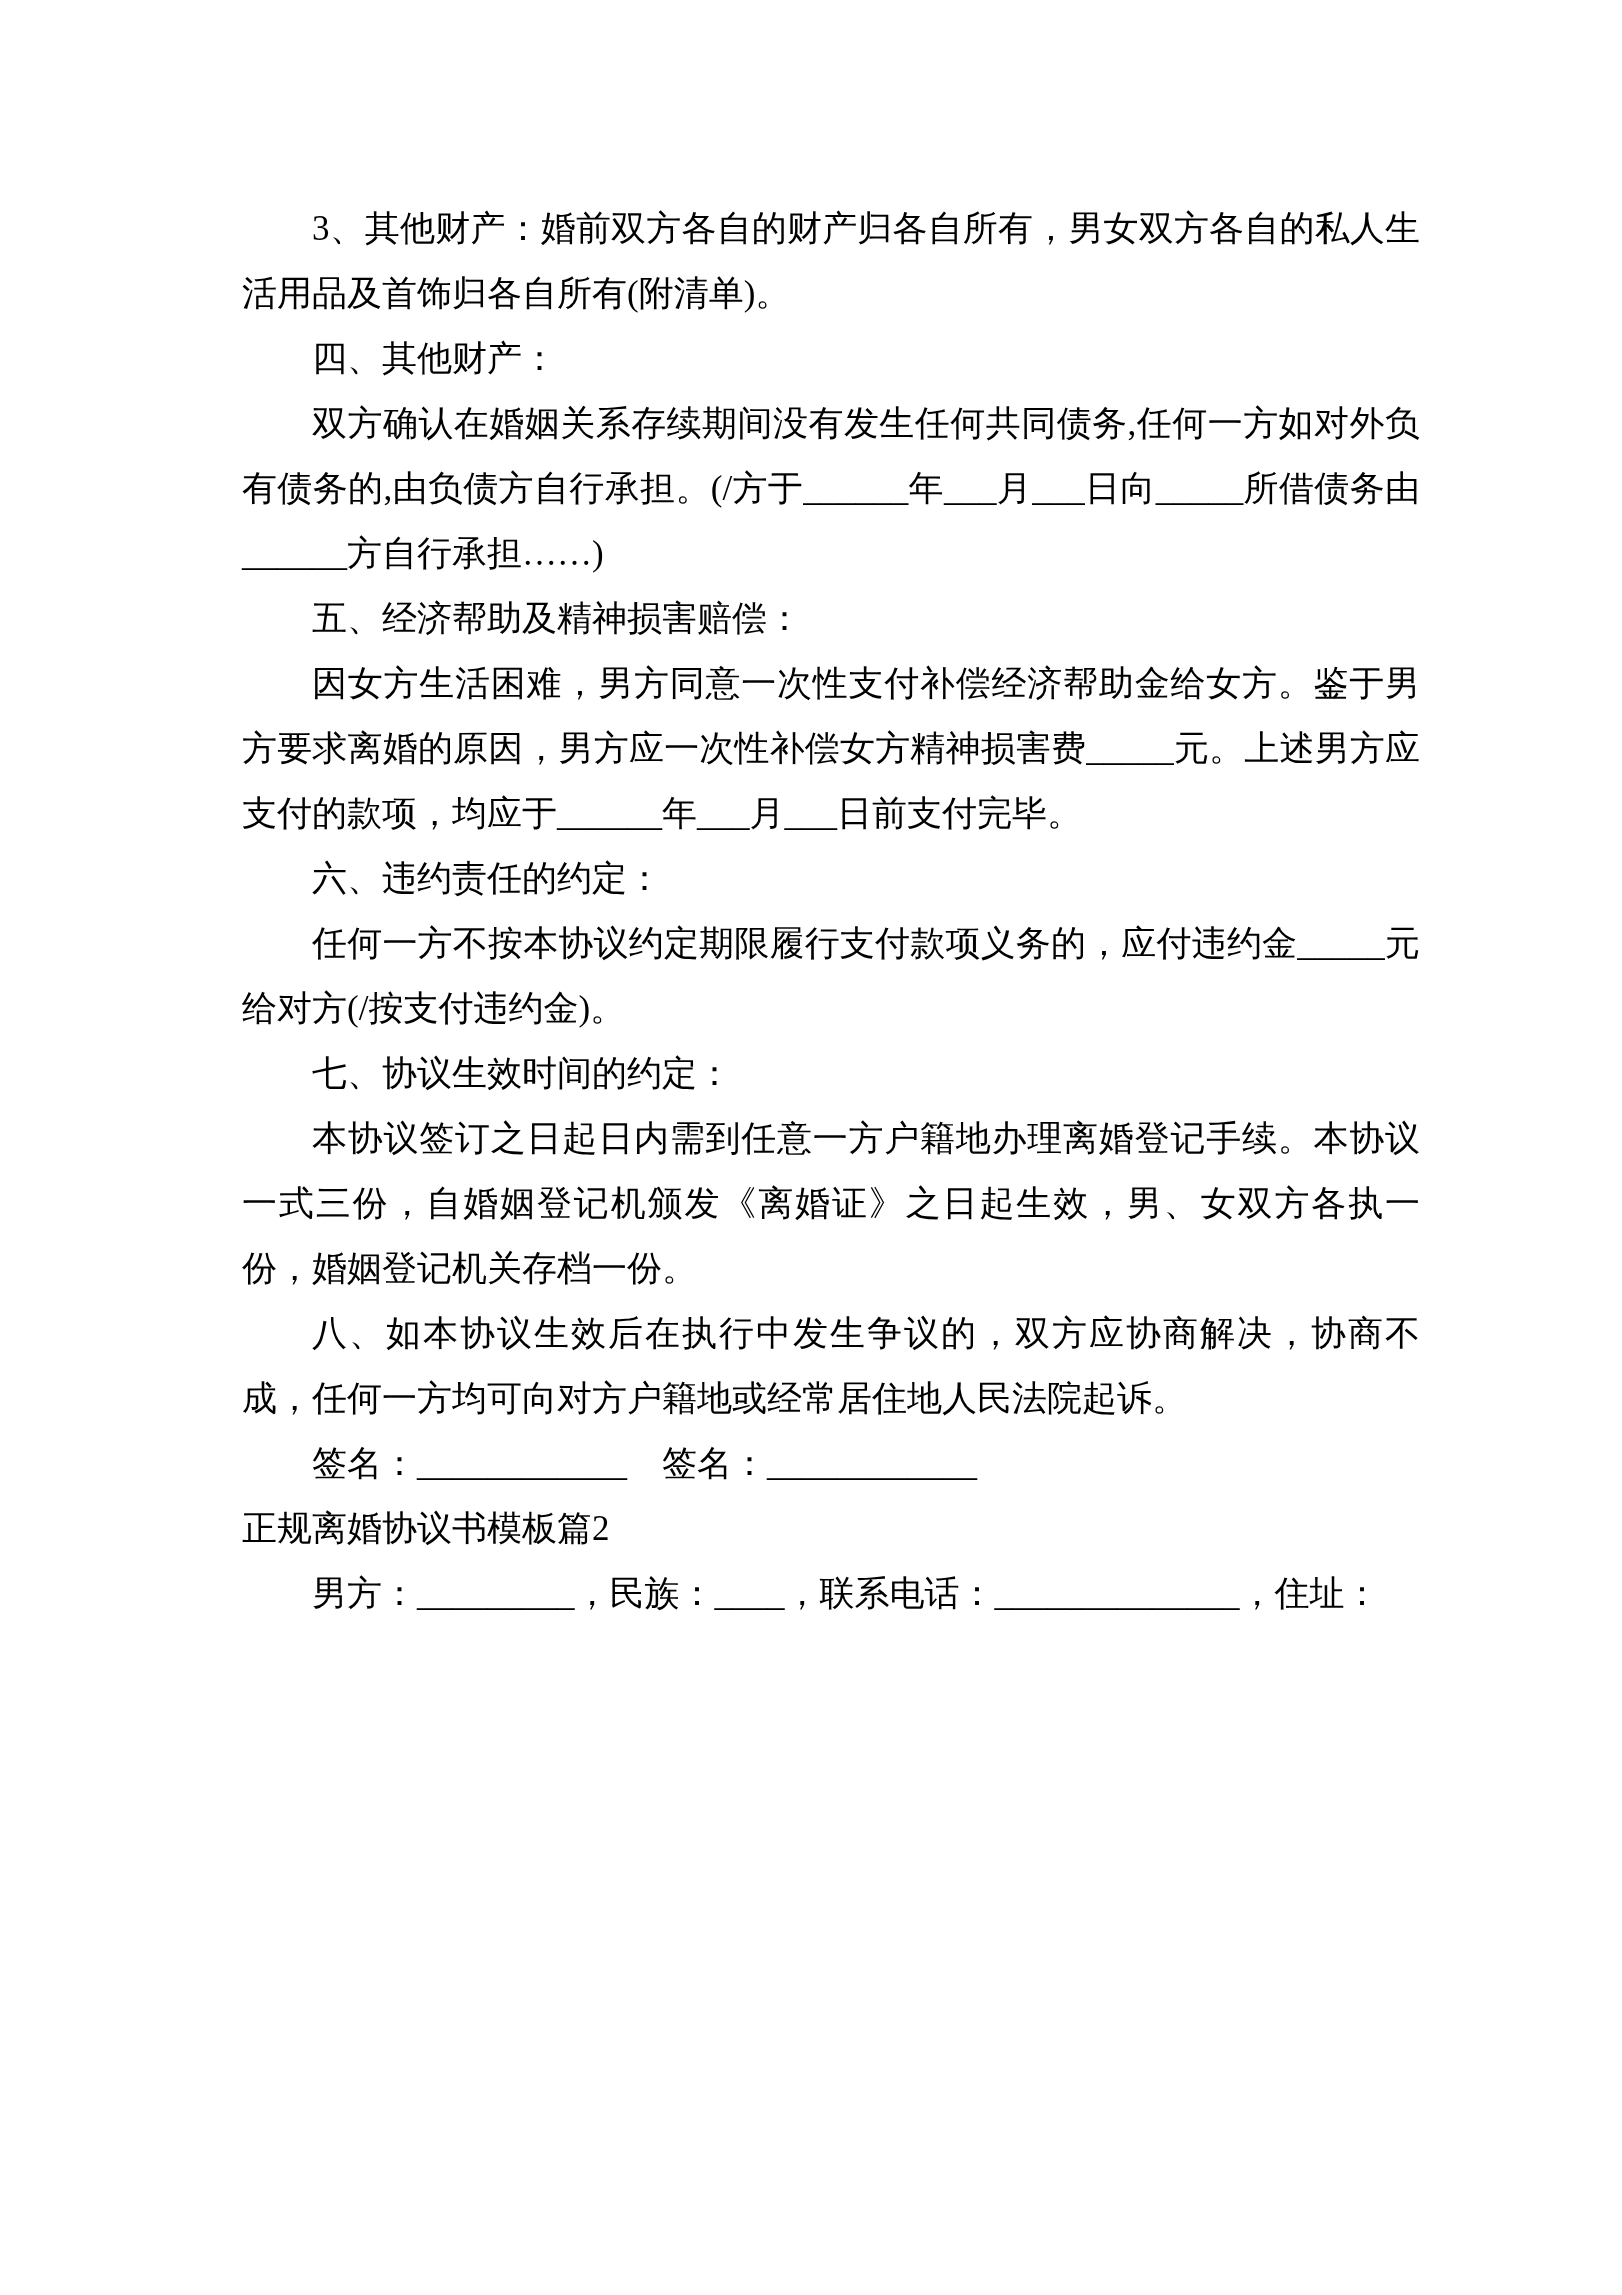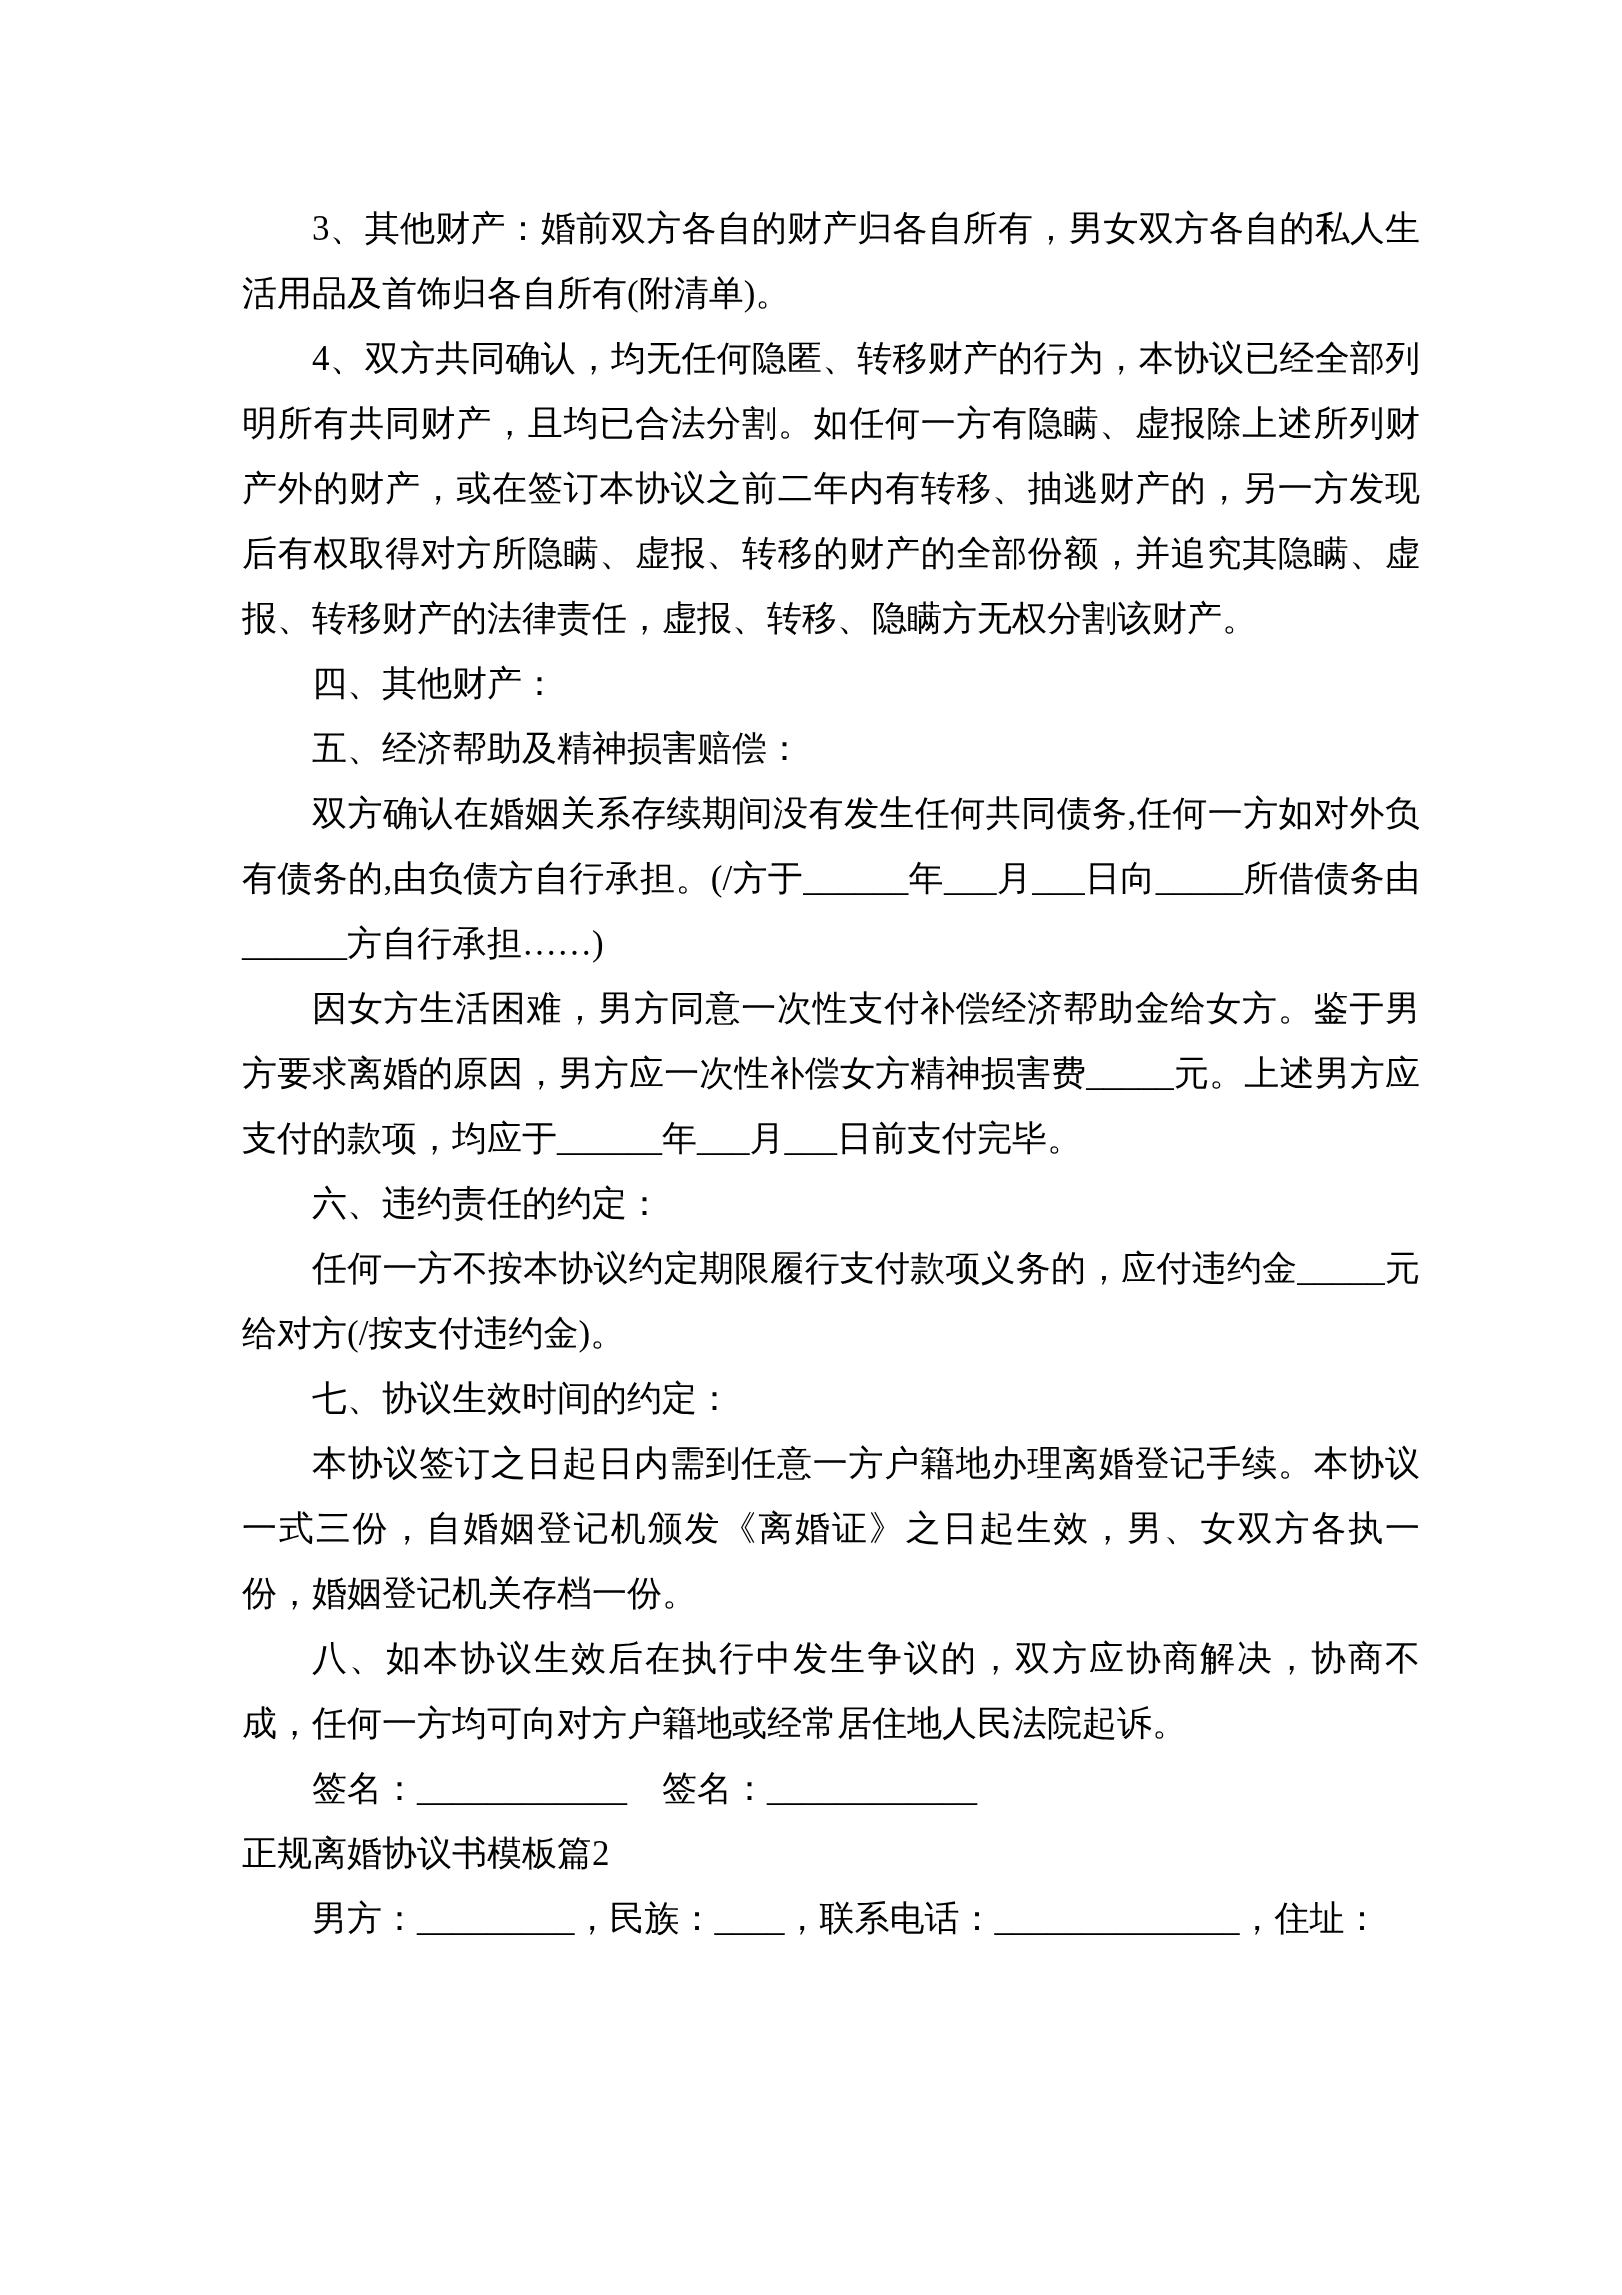--- a/index.html
+++ b/index.html
@@ -40,27 +40,26 @@
     white-space: pre-wrap;
   }
 </style>
 </head>
 <body>
 
 <div class="page">
 
   <p class="para indent">3、其他财产：婚前双方各自的财产归各自所有，男女双方各自的私人生活用品及首饰归各自所有(附清单)。</p>
 
-  <p class="para indent">4、双方共同确认，均无任何隐匿、转移财产的行为，本协议已经全部列明所有共同财产，且均已合法分割。如任何一方有隐瞒、虚报除上述所列财产外的财产，或在签订本协议之前二年内有转移、抽逃财产的，另一方发现后有权取得对方所隐瞒、虚报、转移的财产的全部份额，并追究其隐瞒、虚报、转移财产的法律责任，虚报、转移、隐瞒方无权分割该财产。</p>
 
   <p class="para indent">四、其他财产：</p>
 
+  <p class="para indent">双方确认在婚姻关系存续期间没有发生任何共同债务,任何一方如对外负有债务的,由负债方自行承担。(/方于______年___月___日向_____所借债务由______方自行承担……)</p>
+
   <p class="para indent">五、经济帮助及精神损害赔偿：</p>
-
-  <p class="para indent">双方确认在婚姻关系存续期间没有发生任何共同债务,任何一方如对外负有债务的,由负债方自行承担。(/方于______年___月___日向_____所借债务由______方自行承担……)</p>
 
   <p class="para indent">因女方生活困难，男方同意一次性支付补偿经济帮助金给女方。鉴于男方要求离婚的原因，男方应一次性补偿女方精神损害费_____元。上述男方应支付的款项，均应于______年___月___日前支付完毕。</p>
 
   <p class="para indent">六、违约责任的约定：</p>
 
   <p class="para indent">任何一方不按本协议约定期限履行支付款项义务的，应付违约金_____元给对方(/按支付违约金)。</p>
 
   <p class="para indent">七、协议生效时间的约定：</p>
 
   <p class="para indent">本协议签订之日起日内需到任意一方户籍地办理离婚登记手续。本协议一式三份，自婚姻登记机颁发《离婚证》之日起生效，男、女双方各执一份，婚姻登记机关存档一份。</p>

